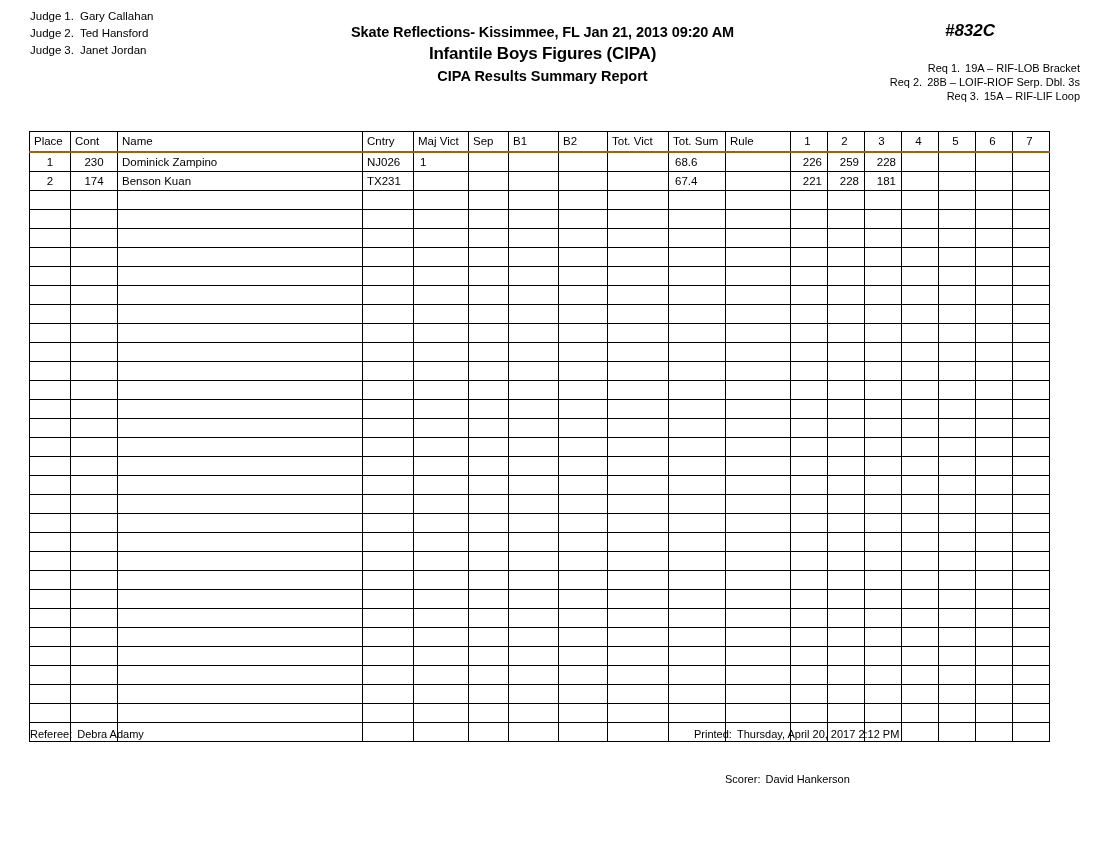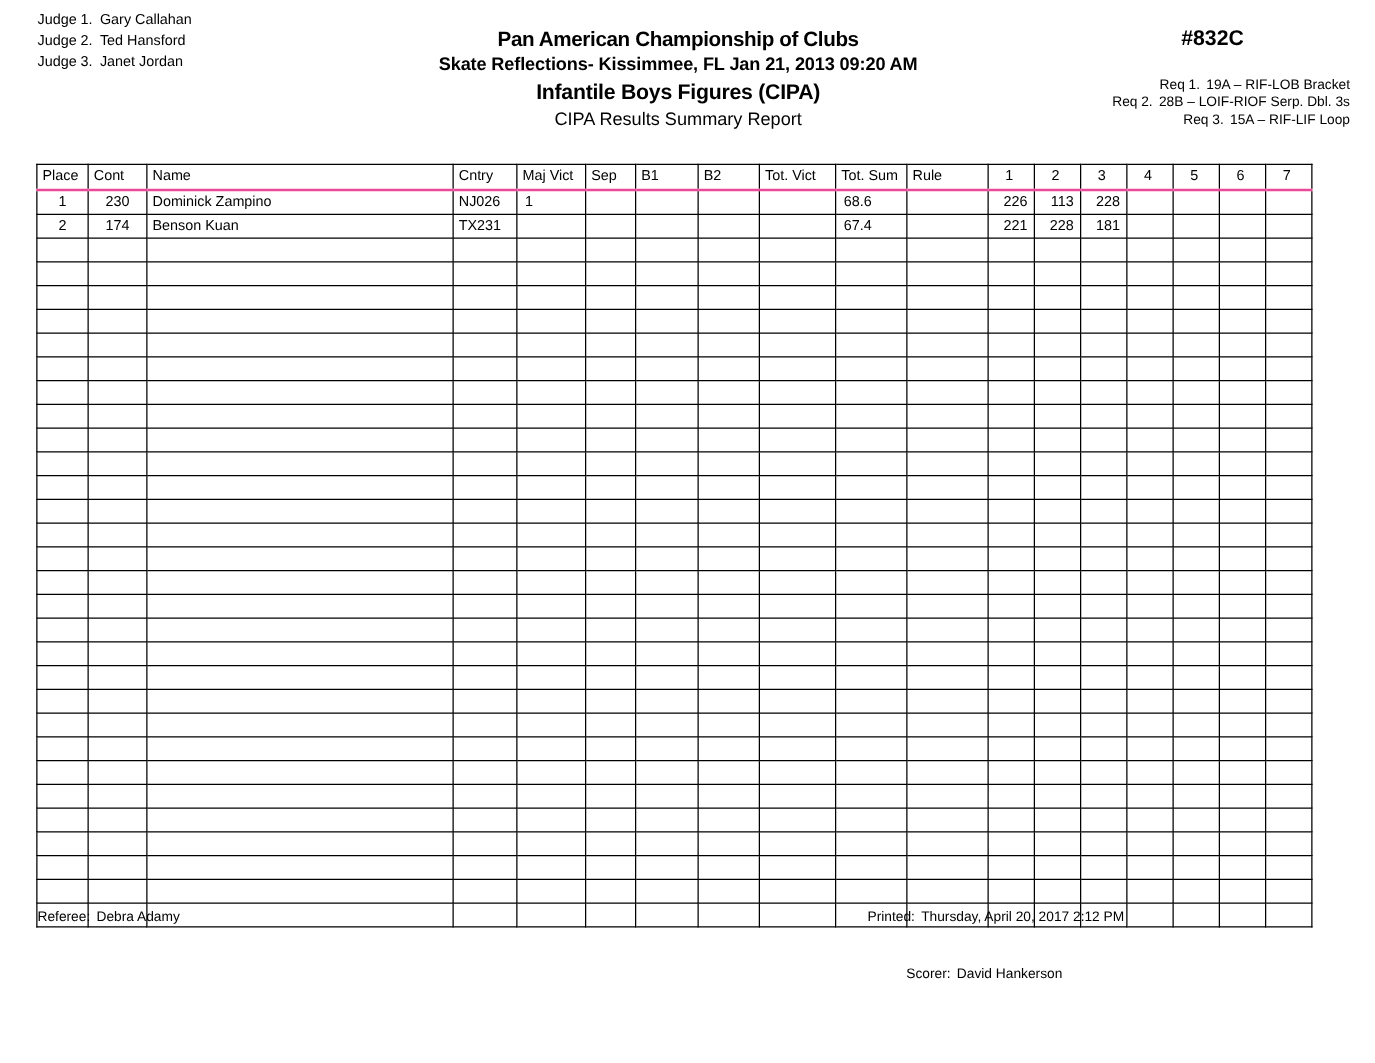--- a/index.html
+++ b/index.html
@@ -55,35 +55,36 @@
     letter-spacing: -0.1px;
   }
   .title-event {
     font-size: 17px;
     font-weight: bold;
     line-height: 24px;
     letter-spacing: -0.2px;
   }
   .title-report {
     font-size: 14.5px;
-    font-weight: normal;
+    font-weight: bold;
     line-height: 21px;
   }
 
   .req-block {
     position: absolute;
     right: 20px;
     top: 20px;
     text-align: center;
     width: 220px;
   }
   .event-number {
     font-size: 17px;
     font-weight: bold;
     line-height: 22px;
+    font-style: italic;
   }
   .req-lines {
     margin-top: 19px;
     font-size: 11px;
     line-height: 14px;
     white-space: nowrap;
     text-align: right;
     padding-left: 18px;
   }
   .req-line .req-word { }
@@ -111,21 +112,21 @@
     line-height: 18px;
     font-weight: normal;
     text-align: left;
     vertical-align: middle;
     overflow: hidden;
     white-space: nowrap;
   }
   table.results thead th {
     height: 19px;
     line-height: 19px;
-    border-bottom: 2px solid #ec4899;
+    border-bottom: 2px solid #a16207;
   }
   table.results thead th.judge-col,
   table.results td.judge-cell {
     text-align: center;
     padding: 0 3px 0 0;
   }
   table.results td.judge-cell {
     text-align: right;
     padding-right: 5px;
   }
@@ -192,21 +193,20 @@
     </div>
     <div class="judge-line">
       <span class="judge-word">Judge</span><span class="judge-num">2.</span><span class="judge-name">Ted Hansford</span>
     </div>
     <div class="judge-line">
       <span class="judge-word">Judge</span><span class="judge-num">3.</span><span class="judge-name">Janet Jordan</span>
     </div>
   </div>
 
   <div class="title-block">
-    <div class="title-main">Pan American Championship of Clubs</div>
     <div class="title-venue">Skate Reflections- Kissimmee, FL  Jan 21, 2013  09:20 AM</div>
     <div class="title-event">Infantile Boys Figures (CIPA)</div>
     <div class="title-report">CIPA Results Summary Report</div>
   </div>
 
   <div class="req-block">
     <div class="event-number">#832C</div>
     <div class="req-lines">
       <div class="req-line">
         <span class="req-word">Req</span><span class="req-num">1.</span><span class="req-text">19A – RIF-LOB Bracket</span>
@@ -273,21 +273,21 @@
           <td>Dominick Zampino</td>
           <td>NJ026</td>
           <td class="c-majvict">1</td>
           <td></td>
           <td></td>
           <td></td>
           <td></td>
           <td class="c-totsum">68.6</td>
           <td></td>
           <td class="judge-cell">226</td>
-          <td class="judge-cell">113</td>
+          <td class="judge-cell">259</td>
           <td class="judge-cell">228</td>
           <td class="judge-cell"></td>
           <td class="judge-cell"></td>
           <td class="judge-cell"></td>
           <td class="judge-cell"></td>
         </tr>
         <tr>
           <td class="c-place">2</td>
           <td class="c-cont">174</td>
           <td>Benson Kuan</td>

